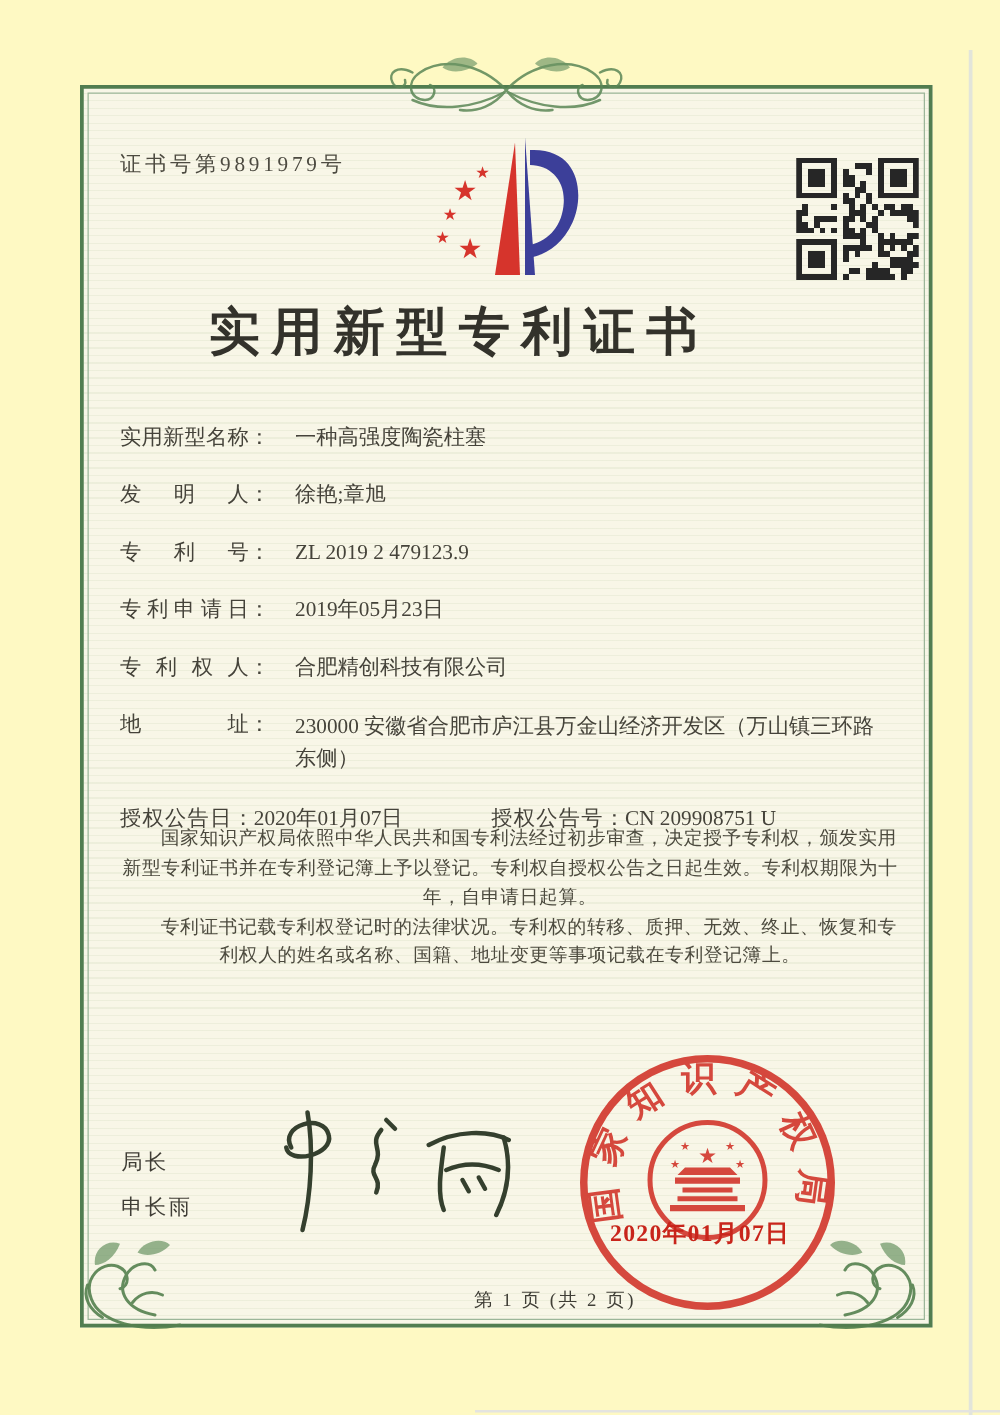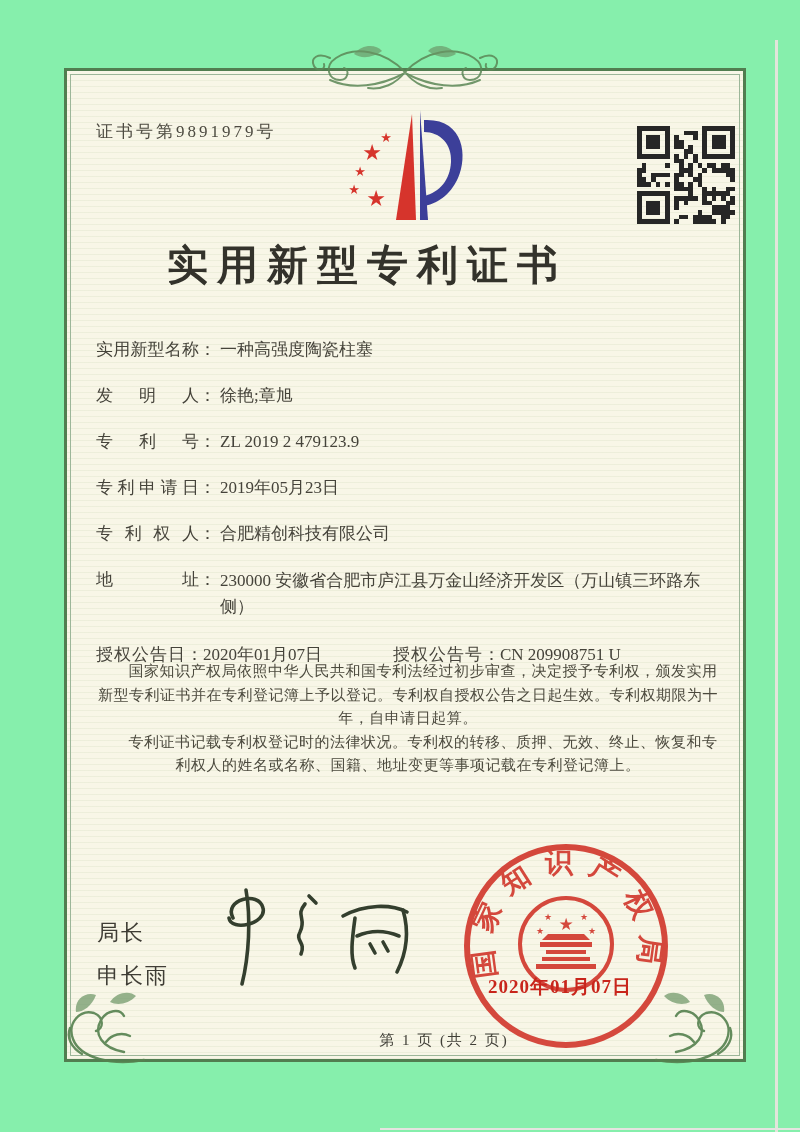--- a/index.html
+++ b/index.html
@@ -1,18 +1,18 @@
 <!DOCTYPE html>
 <html><head>
 <meta charset="utf-8">
 <style>
   html,body{margin:0;padding:0;background:#e9e9e6;}
   .page{
     position:relative; width:800px; height:1132px; margin:0 auto;
-    background:#86efac; overflow:hidden;
+    background:#fef9c3; overflow:hidden;
     font-family:"Liberation Serif","DejaVu Serif",serif;
     color:#45433a;
   }
   
   .edge-right{position:absolute;top:40px;right:22px;width:3px;height:1092px;background:#e2e5da;}
   .edge-bottom{position:absolute;bottom:2px;left:380px;width:420px;height:2px;background:#e4e4e0;}
 
   
   .frame{
     position:absolute; left:64px; top:68px; width:682px; height:994px;
@@ -39,34 +39,34 @@
     letter-spacing:9px; color:#33322b;
   }
 
   .fields{position:absolute; left:96px; top:338px; width:620px; font-size:17px;}
   .field-row{display:flex; line-height:23px; margin-bottom:23px;}
   .f-label{
     width:103px; flex:0 0 103px; display:inline-block;
     text-align:justify; text-align-last:justify; color:#45433a;
   }
   .f-colon{flex:0 0 auto; padding-right:4px;}
-  .f-value{flex:1; max-width:482px;}
+  .f-value{flex:1; max-width:482px;margin-left:16px;}
   .row-address .f-value{line-height:26px;}
   .grant-row{display:flex; line-height:23px; margin-top:2px;}
   .grant-group1{display:flex; width:297px; flex:0 0 297px;}
   .grant-group2{display:flex;}
   .g-label{white-space:nowrap; letter-spacing:1px;}
 
   .paragraphs{
     position:absolute; left:94px; top:660px; width:628px;
     font-size:15px; line-height:23.5px; color:#4c4a3e; letter-spacing:0.5px;
   }
   .paragraphs p{margin:0; text-indent:2em;text-align:center;}
 
-  .signer{position:absolute; left:97px; top:918px; font-size:22px; color:#3f3d35;}
+  .signer{position:absolute; left:97px; top:918px; font-size:17px; color:#3f3d35;}
   .signer div{margin-bottom:13px; letter-spacing:2px;}
   .signature{position:absolute; left:205px; top:878px;}
 
   .seal{position:absolute; left:458px; top:838px;}
   .seal-date{
     position:absolute; left:488px; top:974px; width:180px;
     font-size:19px; font-weight:bold; color:#c8251b;
     letter-spacing:1px; z-index:5; text-align:left;
   }
   .seal svg text{font-family:"Liberation Serif","DejaVu Serif",serif;}

